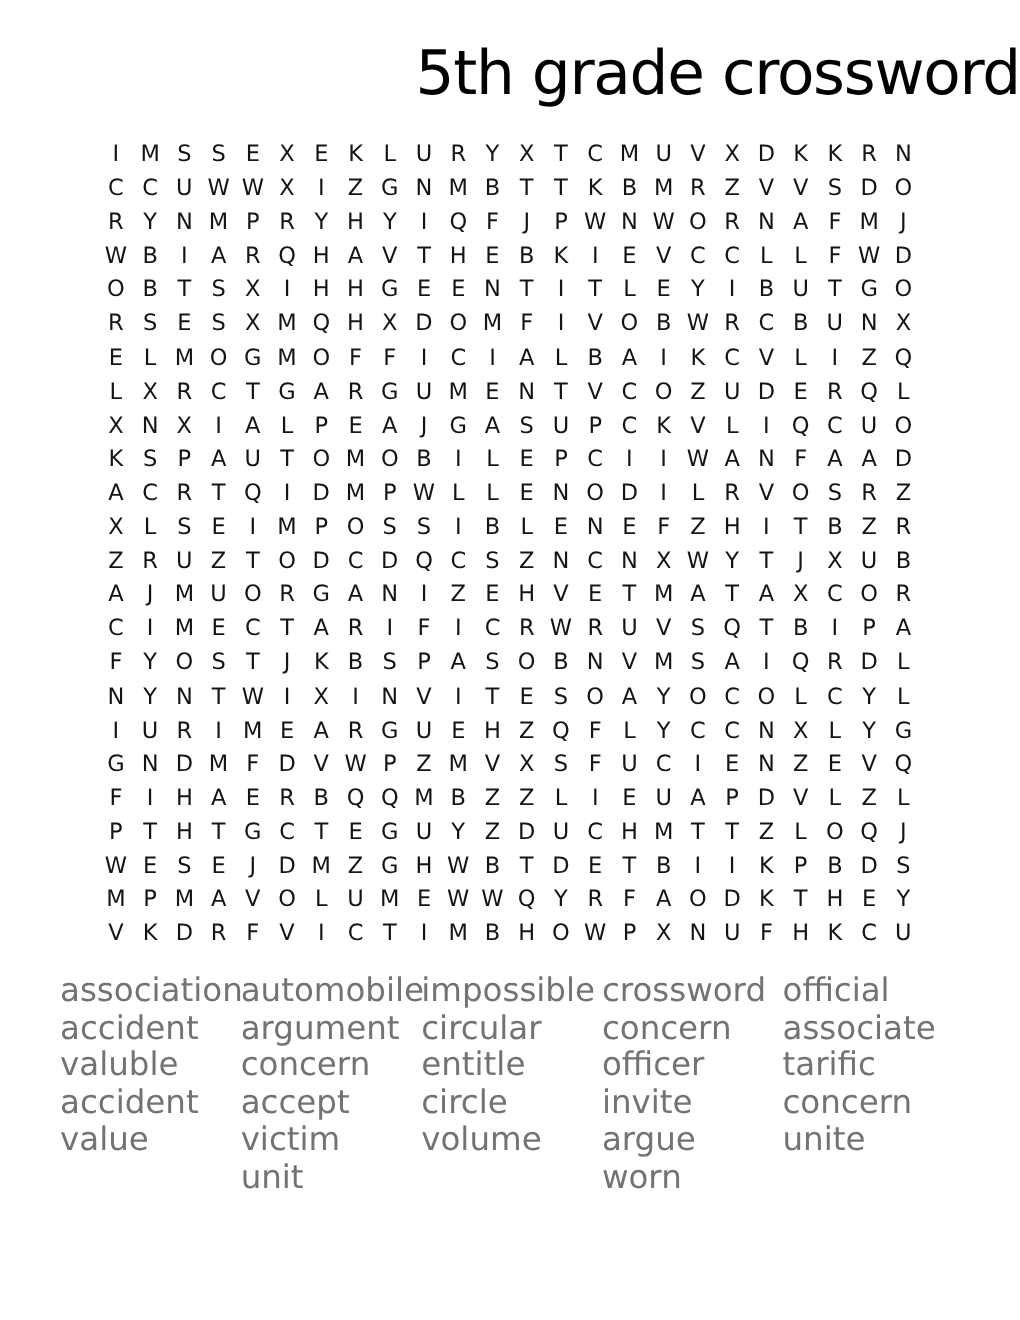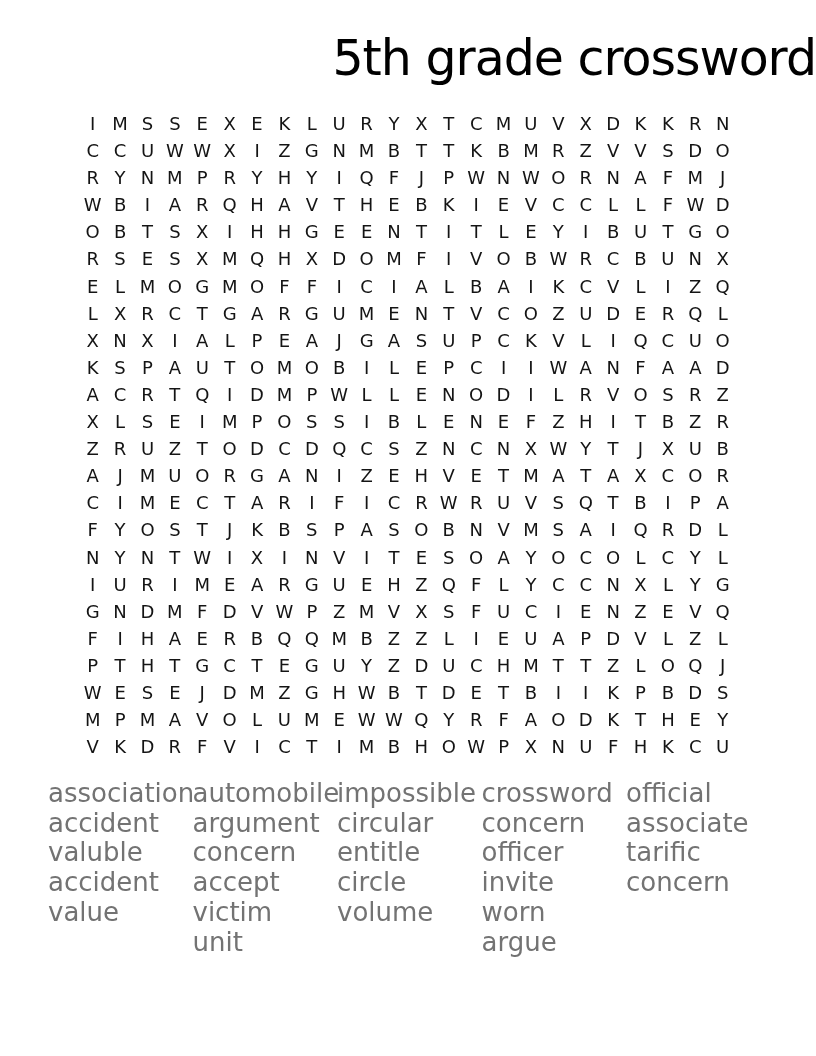--- a/index.html
+++ b/index.html
@@ -712,23 +712,24 @@
         <div class="wb-word">circular</div>
         <div class="wb-word">entitle</div>
         <div class="wb-word">circle</div>
         <div class="wb-word">volume</div>
       </div>
       <div class="wb-col">
         <div class="wb-word">crossword</div>
         <div class="wb-word">concern</div>
         <div class="wb-word">officer</div>
         <div class="wb-word">invite</div>
+        <div class="wb-word">argue</div>
         <div class="wb-word">worn</div>
-        <div class="wb-word">argue</div>
       </div>
       <div class="wb-col">
         <div class="wb-word">official</div>
         <div class="wb-word">associate</div>
         <div class="wb-word">tarific</div>
         <div class="wb-word">concern</div>
+        <div class="wb-word">unite</div>
       </div>
     </div>
 </div>
 
 </body></html>

